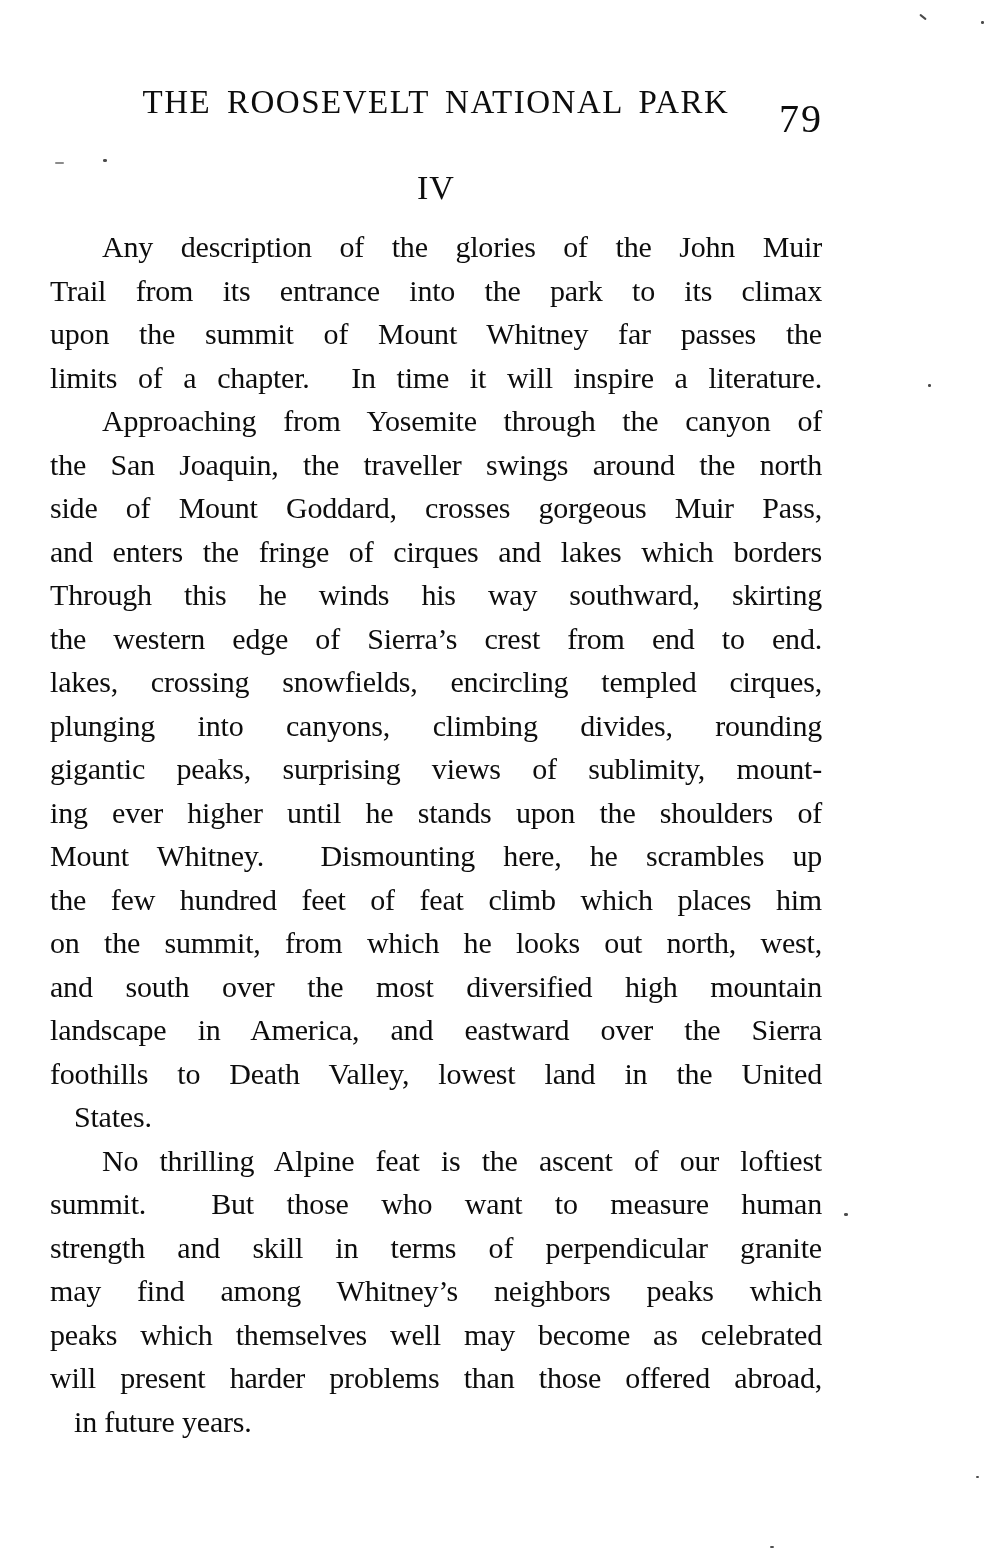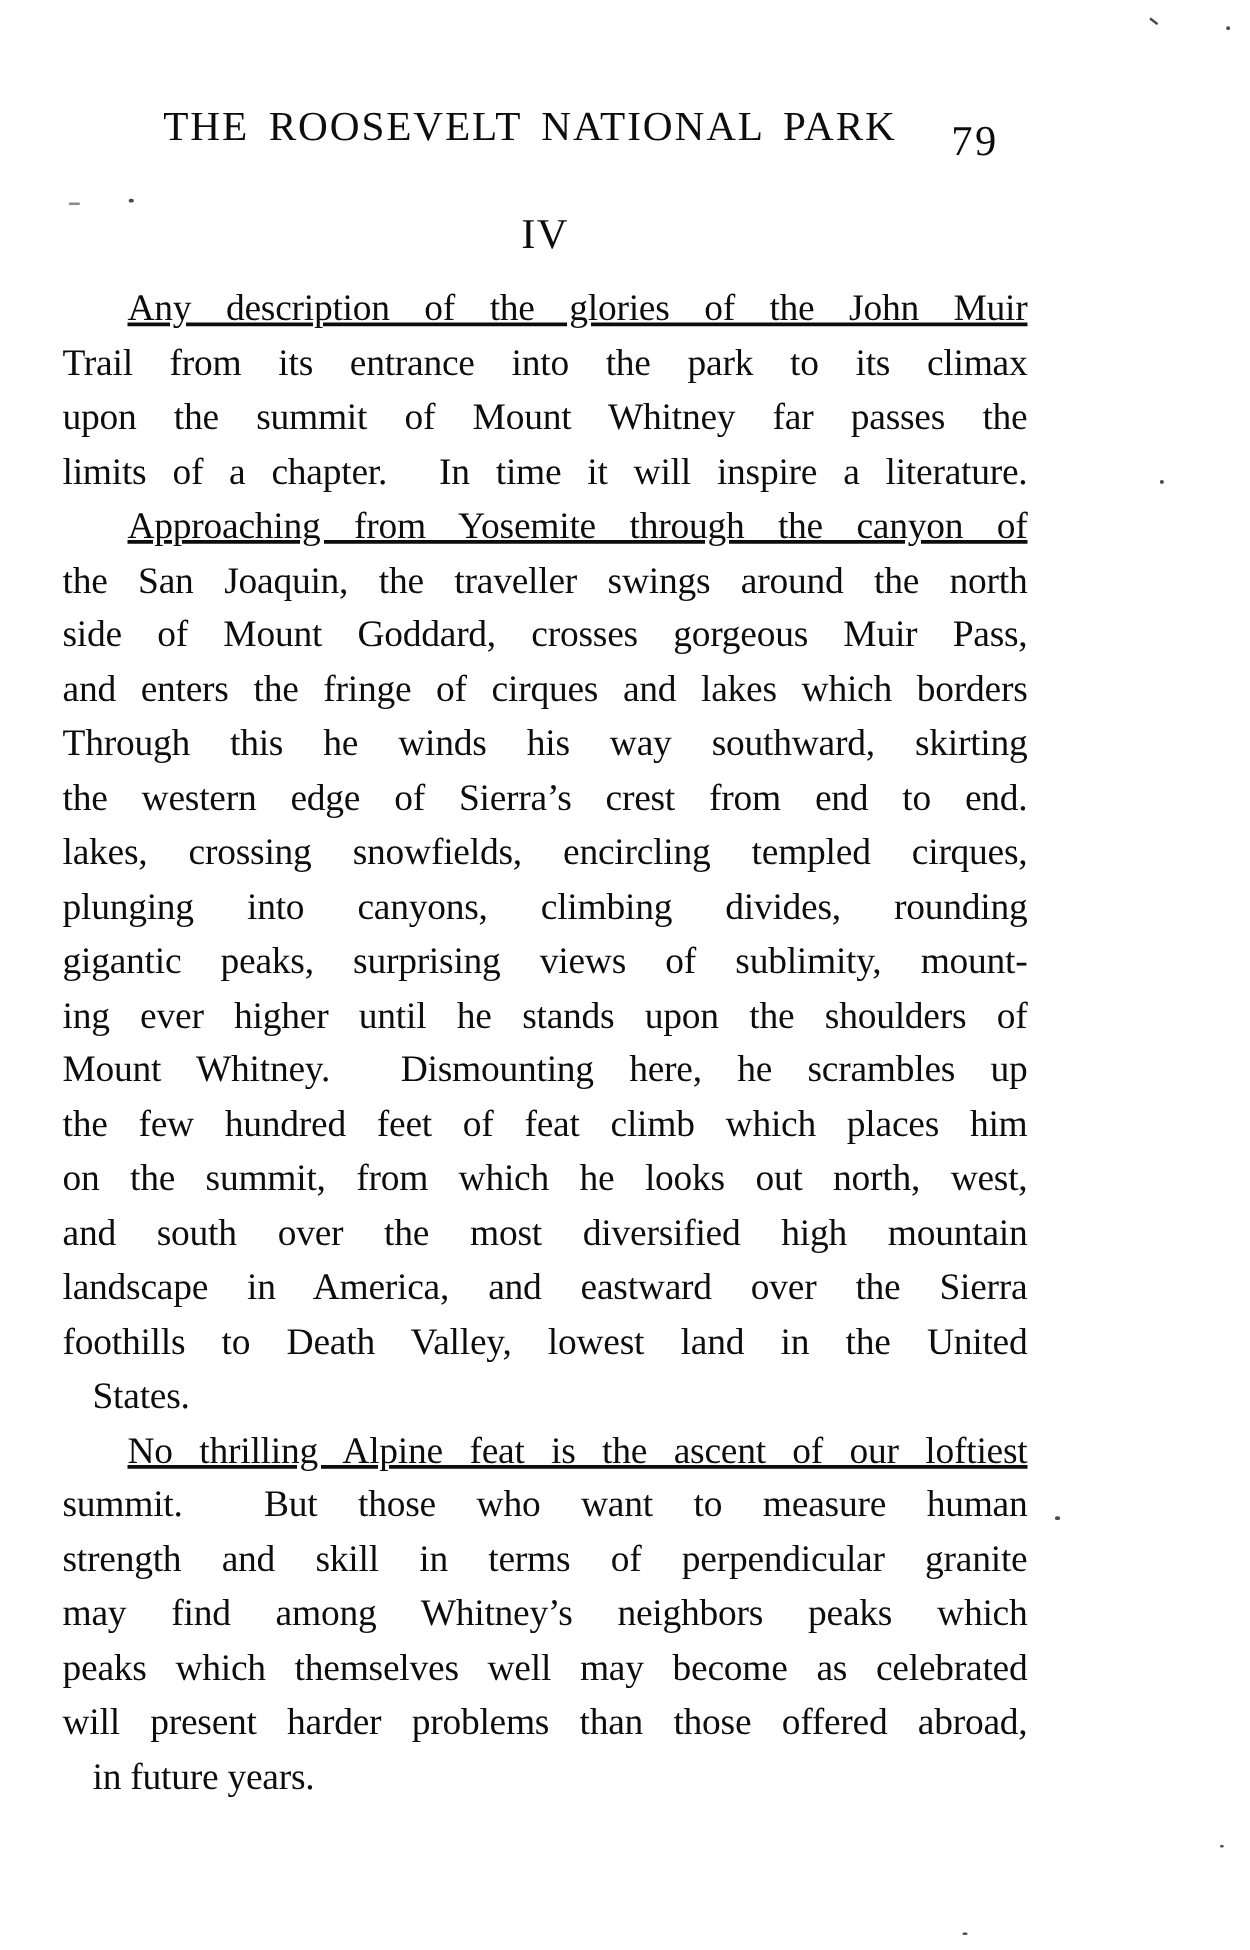--- a/index.html
+++ b/index.html
@@ -8,33 +8,33 @@
     width: 1000px;
     height: 1560px;
     background: #ffffff;
     overflow: hidden;
     font-family: "Liberation Serif", "DejaVu Serif", serif;
     color: #0d0d0d;
   }
   .header-title {
     position: absolute;
     top: 84px;
-    left: 38px;
+    left: 50px;
     width: 772px;
     text-align: center;
     font-size: 33px;
     letter-spacing: 1.5px;
     word-spacing: 6px;
     white-space: nowrap;
   }
   .page-number {
     position: absolute;
     top: 95px;
-    left: 761px;
-    font-size: 34px;
+    left: 779px;
+    font-size: 40px;
     letter-spacing: 2px;
     text-align: right;
   }
   .section-heading {
     position: absolute;
     top: 169px;
     left: 50px;
     width: 772px;
     text-align: center;
     font-size: 34px;
@@ -49,21 +49,21 @@
     font-size: 30px;
     line-height: 43.5px;
   }
   .line {
     text-align: justify;
     text-align-last: justify;
     white-space: nowrap;
     letter-spacing: -0.2px;
   }
   .line.short { text-align-last: left; margin-left: 24px; }
-  .line.indent { text-indent: 52px; text-decoration: underline; }
+  .line.indent { text-indent: 52px; }
   .speck {
     position: absolute;
     background: #2b2b2b;
     border-radius: 40%;
     opacity: 0.85;
   }
   .speck.tick { border-radius: 1px; transform: rotate(38deg); }
   .speck.dash { border-radius: 1px; opacity: 0.55; }
 </style>
 </head>

